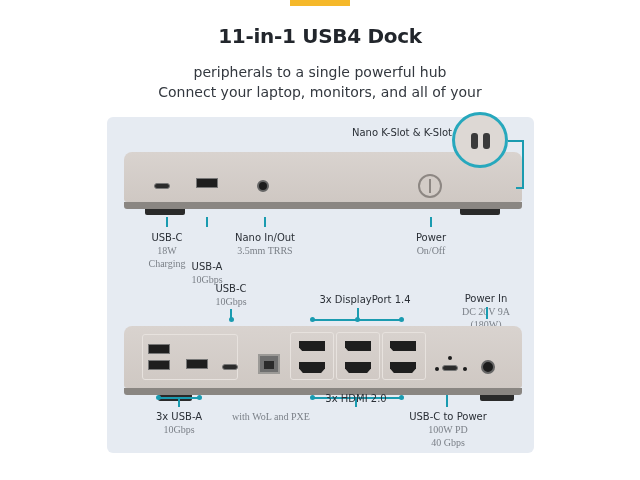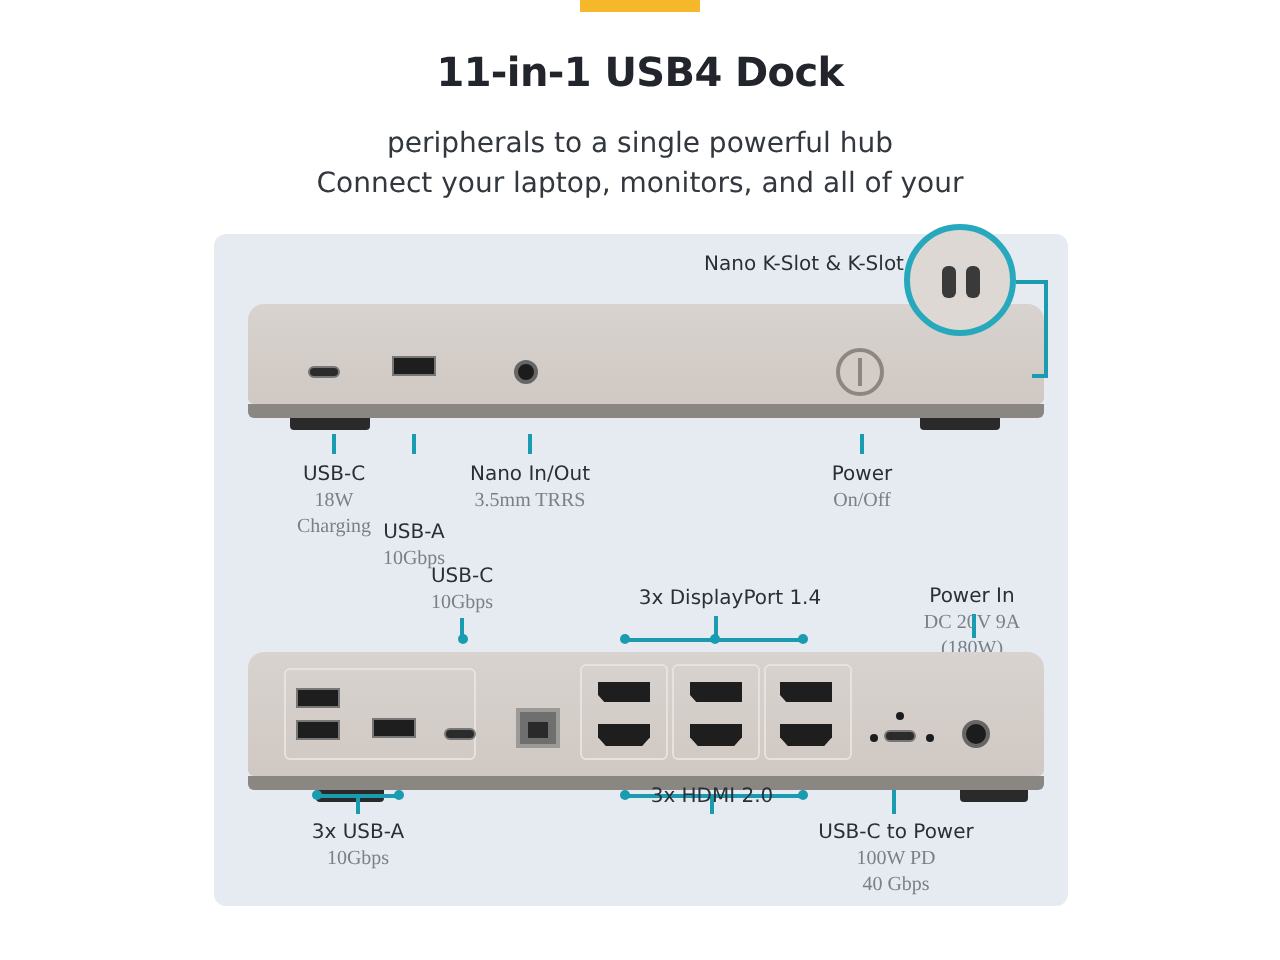--- a/index.html
+++ b/index.html
@@ -161,20 +161,21 @@
 <div class="cdot" style="left:399px;top:395px;"></div>
 <div class="vline" style="left:355px;top:397px;height:10px;"></div>
 
 <div class="vline" style="left:446px;top:395px;height:12px;"></div>
 
 <div class="lbl" style="left:148px;top:410px;width:62px;">
   <span class="main">3x USB-A</span>
   <span class="sub">10Gbps</span>
 </div>
 <div class="lbl" style="left:222px;top:410px;width:98px;">
+  <span class="sub">with WoL and PXE</span>
 </div>
 <div class="lbl" style="left:318px;top:392px;width:76px;">
   <span class="main">3x HDMI 2.0</span>
 </div>
 <div class="lbl" style="left:406px;top:410px;width:84px;">
   <span class="main">USB-C to Power</span>
   <span class="sub">100W PD</span>
   <span class="sub">40 Gbps</span>
 </div>
 

